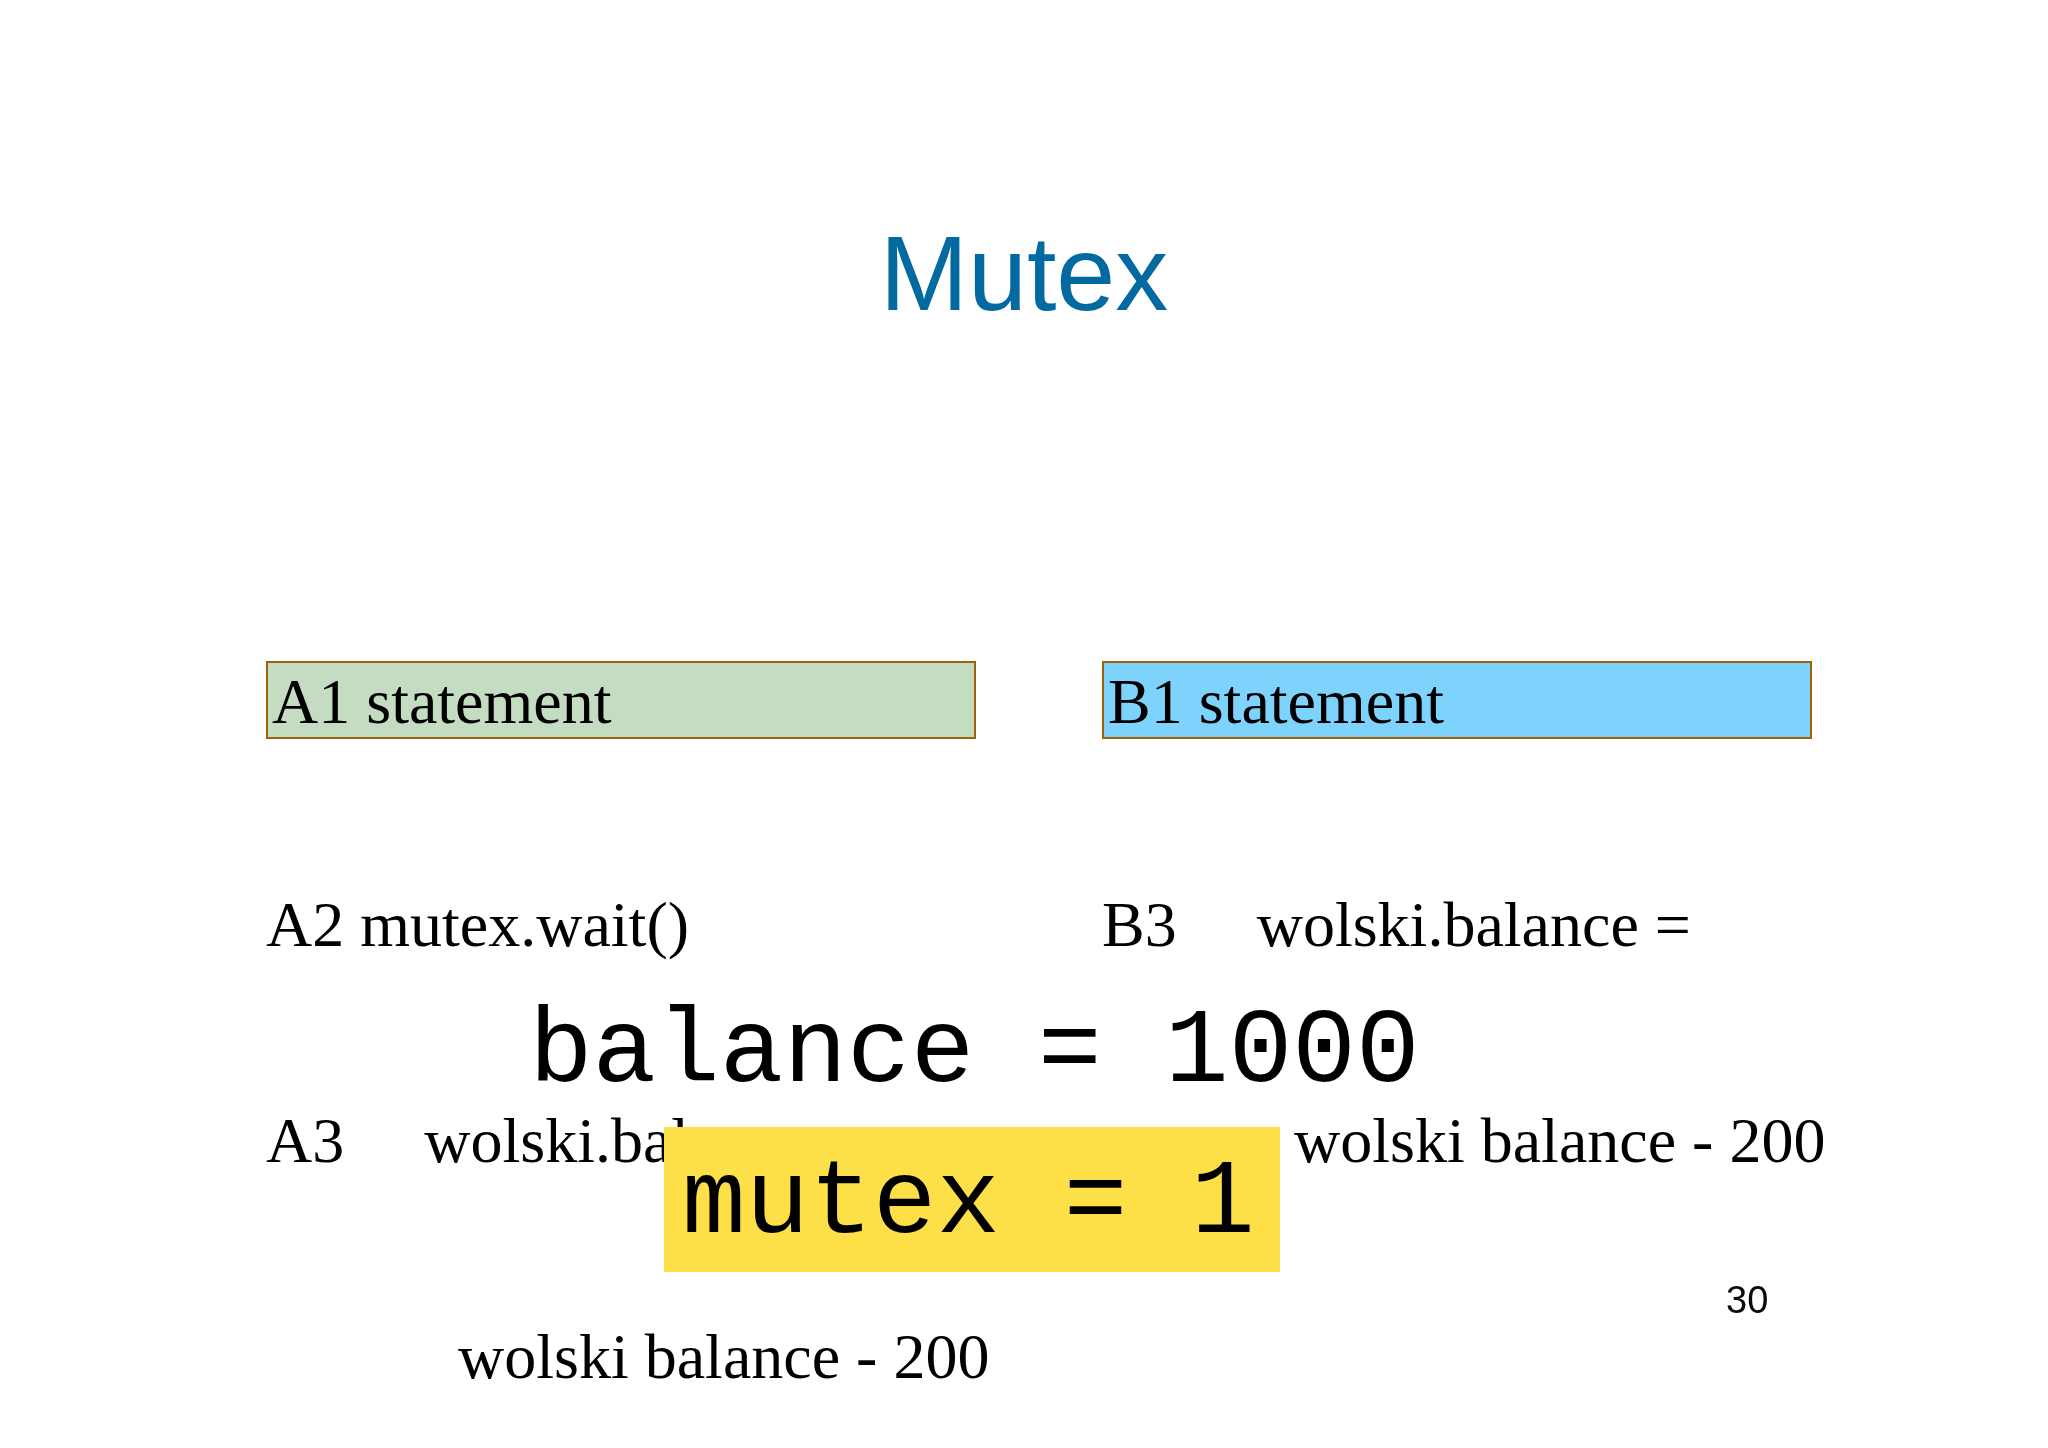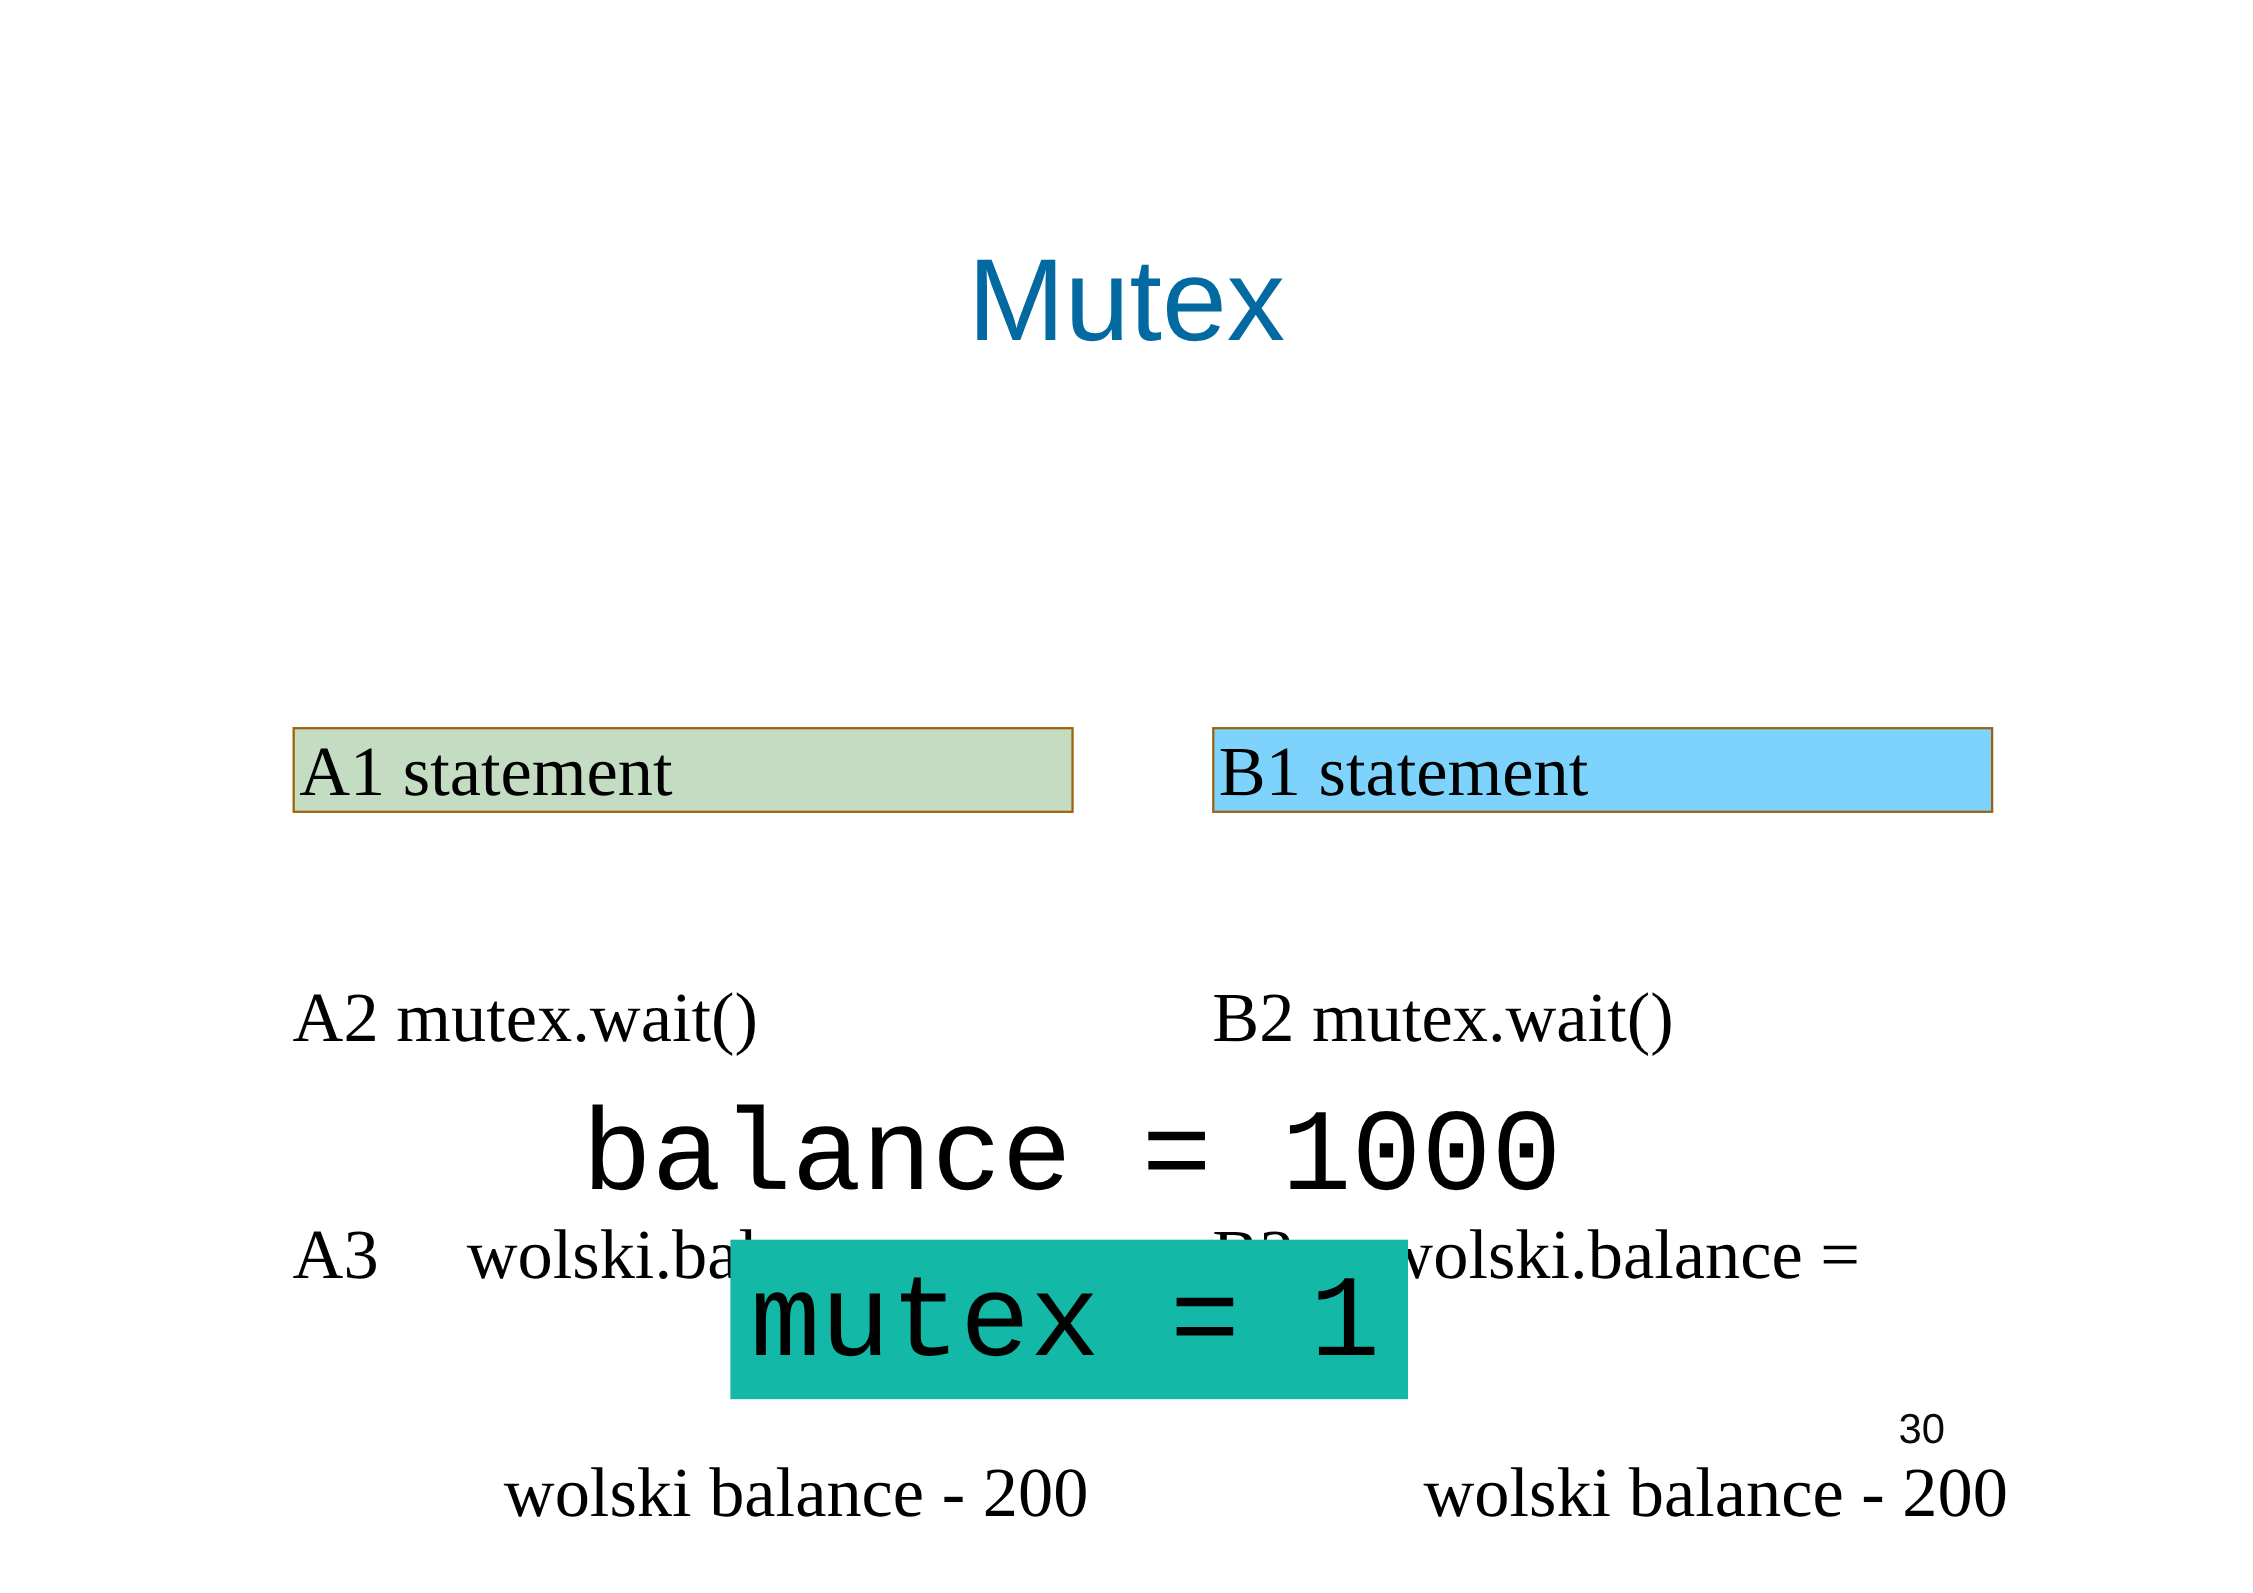--- a/index.html
+++ b/index.html
@@ -104,28 +104,27 @@
     <div class="code-line">A3     wolski.balance =</div>
     <div class="code-line">            wolski balance - 200</div>
     
     
   </div>
 
   <div class="code-col col-b">
     <div class="hl-box" style="background-color: #7dd3fc;">
       <span class="code-line">B1 statement</span>
     </div>
-    <div class="code-line">B2 mutex.wait()</div>
     <div class="code-line">B3     wolski.balance =</div>
     <div class="code-line">            wolski balance - 200</div>
     
     
   </div>
 
   <div class="balance-line">balance = 1000</div>
 
-  <div class="mutex-box" style="background-color: #14b8a6;">
+  <div class="mutex-box" style="background-color: #fde047;">
     <span class="mutex-text">mutex = 1</span>
   </div>
 
   <div class="page-number">30</div>
 
 </div>
 
 </body></html>

